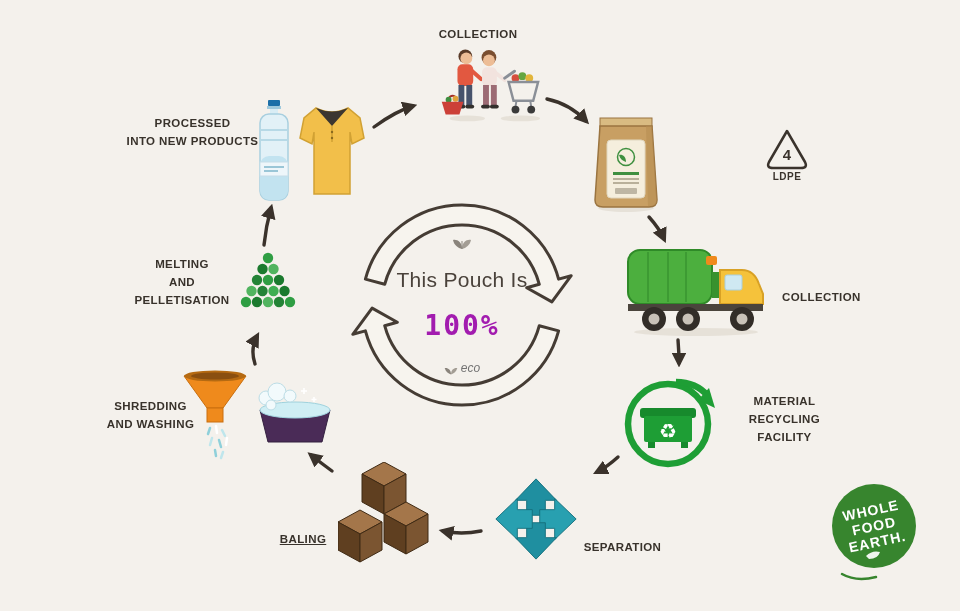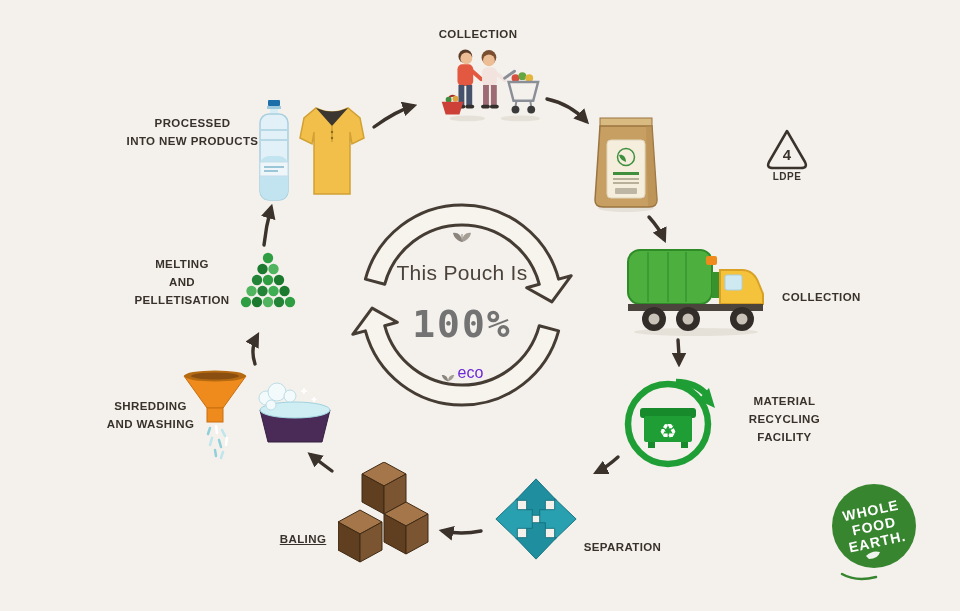--- a/index.html
+++ b/index.html
@@ -9,24 +9,24 @@
   .stage-label{position:absolute;white-space:pre-line;text-align:center;
     font-weight:bold;font-size:11.5px;line-height:1.55;letter-spacing:.4px;color:#38322b;}
   .flow-arrows{position:absolute;left:0;top:0;}
   .fa{fill:none;stroke:#3a322b;stroke-width:3.4;stroke-linecap:round;marker-end:url(#ah);}
   
   .center-badge{position:absolute;left:347px;top:190px;width:230px;height:230px;}
   .center-badge .ring{position:absolute;left:0;top:0;}
   .center-text{position:absolute;inset:0;display:flex;flex-direction:column;
     align-items:center;justify-content:center;gap:19px;}
   .ct-line{font-size:21px;color:#4a423b;letter-spacing:.3px;}
-  .ct-percent{font-family:"DejaVu Sans Mono", monospace;font-weight:bold;font-size:38px;
-    color:#737373;letter-spacing:2px;line-height:1.1;}
-  .eco-row{display:flex;align-items:flex-end;gap:3px;color:#6d28d9;
-    font-size:16px;}
+  .ct-percent{font-family:"DejaVu Sans Mono", monospace;font-weight:bold;font-size:28px;
+    color:#a21caf;letter-spacing:2px;line-height:1.1;}
+  .eco-row{display:flex;align-items:flex-end;gap:3px;color:#737373;
+    font-size:12px;font-style:italic;}
   
   .logo{position:absolute;left:828px;top:482px;width:96px;height:104px;}
 </style>
 </head>
 <body>
 
 <div class="canvas">
 
   <svg class="flow-arrows" width="960" height="611" viewBox="0 0 960 611">
     <defs>

